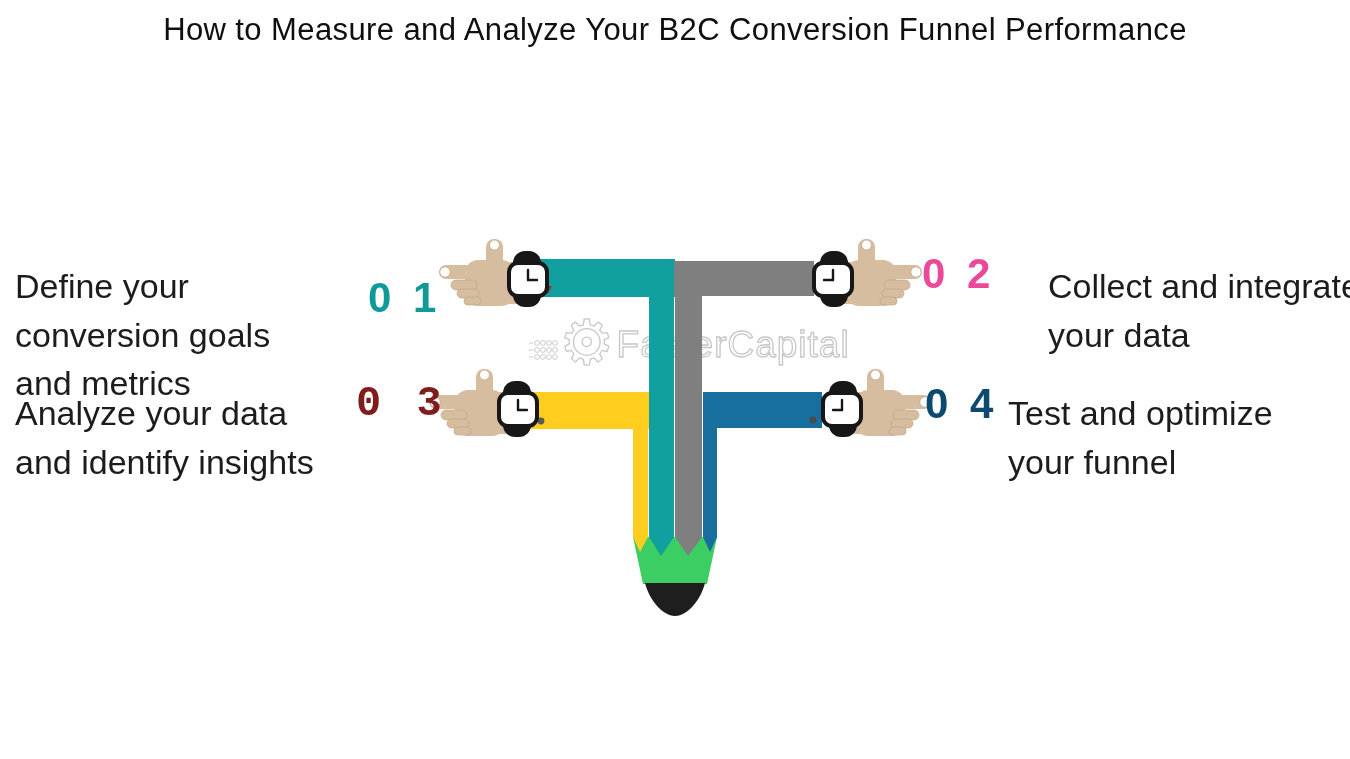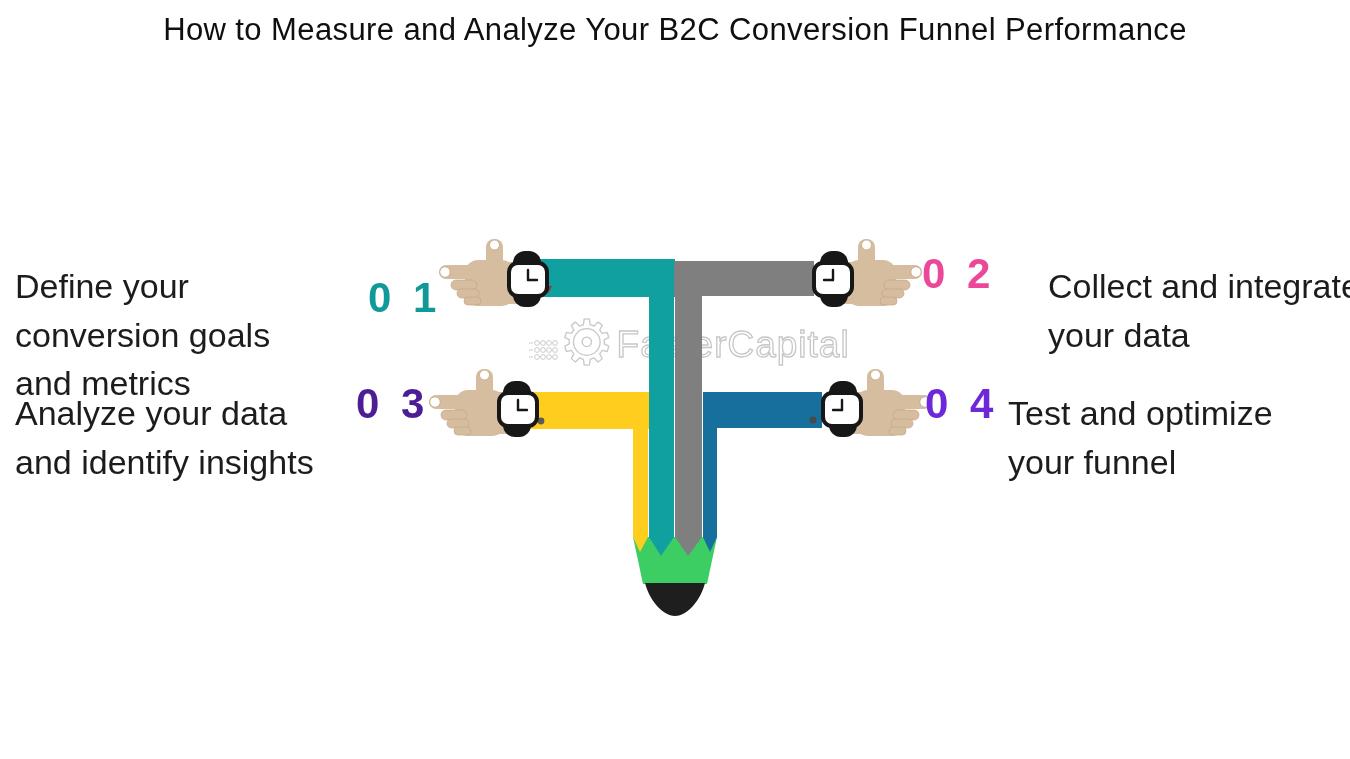--- a/index.html
+++ b/index.html
@@ -124,21 +124,21 @@
     </g>
 
     <use href="#hand" transform="translate(549,236) scale(-1,1)"></use>
     <use href="#hand" transform="translate(812,236)"></use>
     <use href="#hand" transform="translate(539,366) scale(-1,1)"></use>
     <use href="#hand" transform="translate(821,366)"></use>
   </svg>
 
   <div class="step-num num-1" style="color: rgb(16, 153, 153); margin-top: 24px;">0 1</div>
   <div class="step-num num-2" style="color: #ec4899;">0 2</div>
-  <div class="step-num num-3" style="color: #4c1d95;">0 3</div>
-  <div class="step-num num-4" style="color: #6d28d9;">0 4</div>
+  <div class="step-num num-3" style="color: #7f1d1d; font-family: Liberation Mono, monospace;">0 3</div>
+  <div class="step-num num-4" style="color: #0c4a6e;">0 4</div>
 
   <div class="step-label lab-1">Define your conversion goals and metrics</div>
   <div class="step-label lab-2">Collect and integrate your data</div>
   <div class="step-label lab-4">Test and optimize your funnel</div>
   <div class="step-label lab-3">Analyze your data and identify insights</div>
 
 </div>
 
 </body></html>

